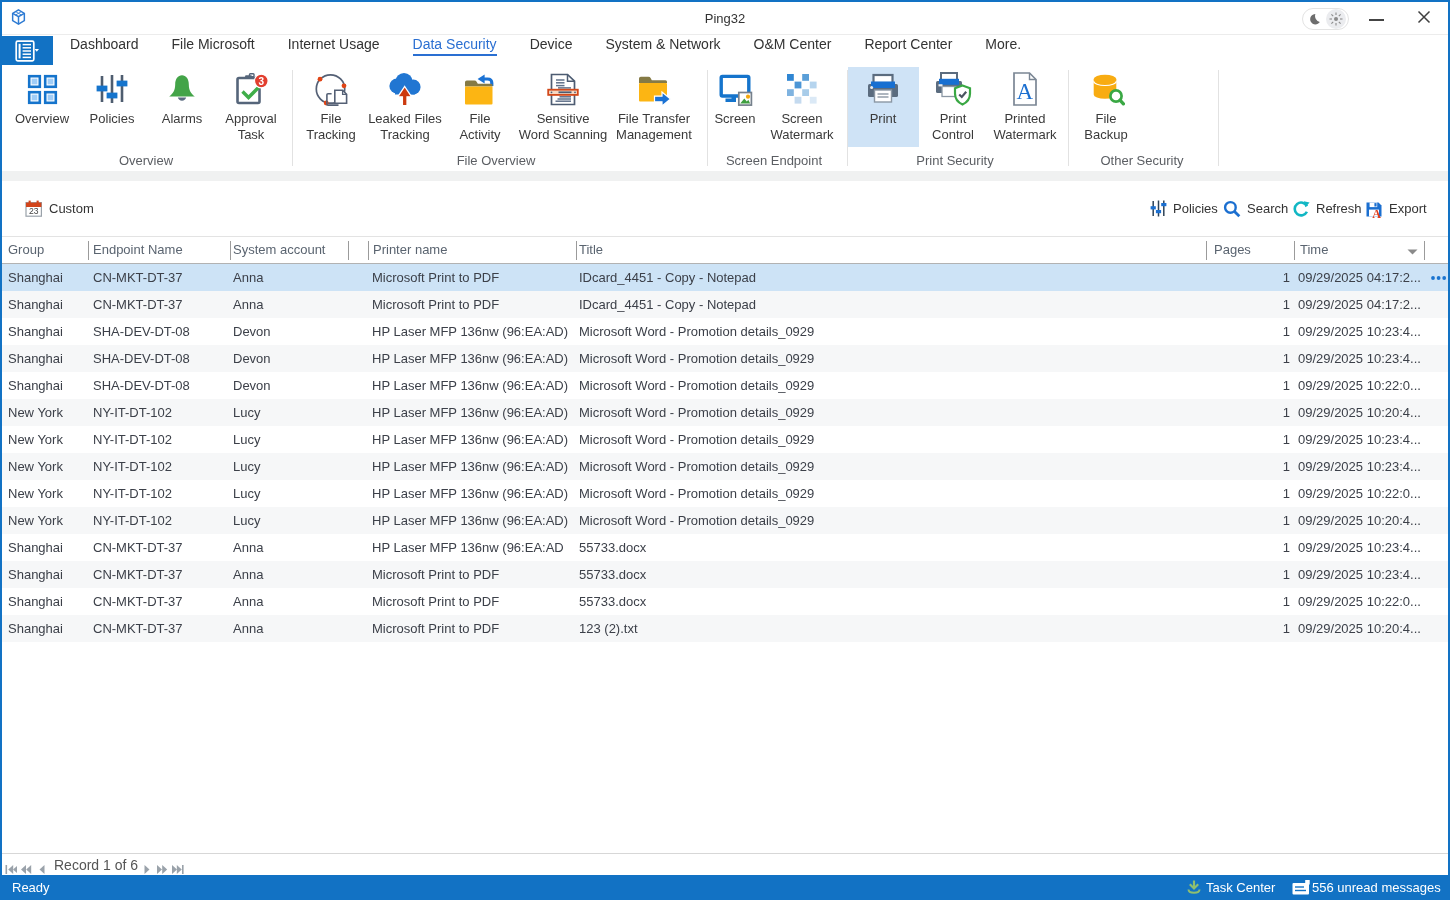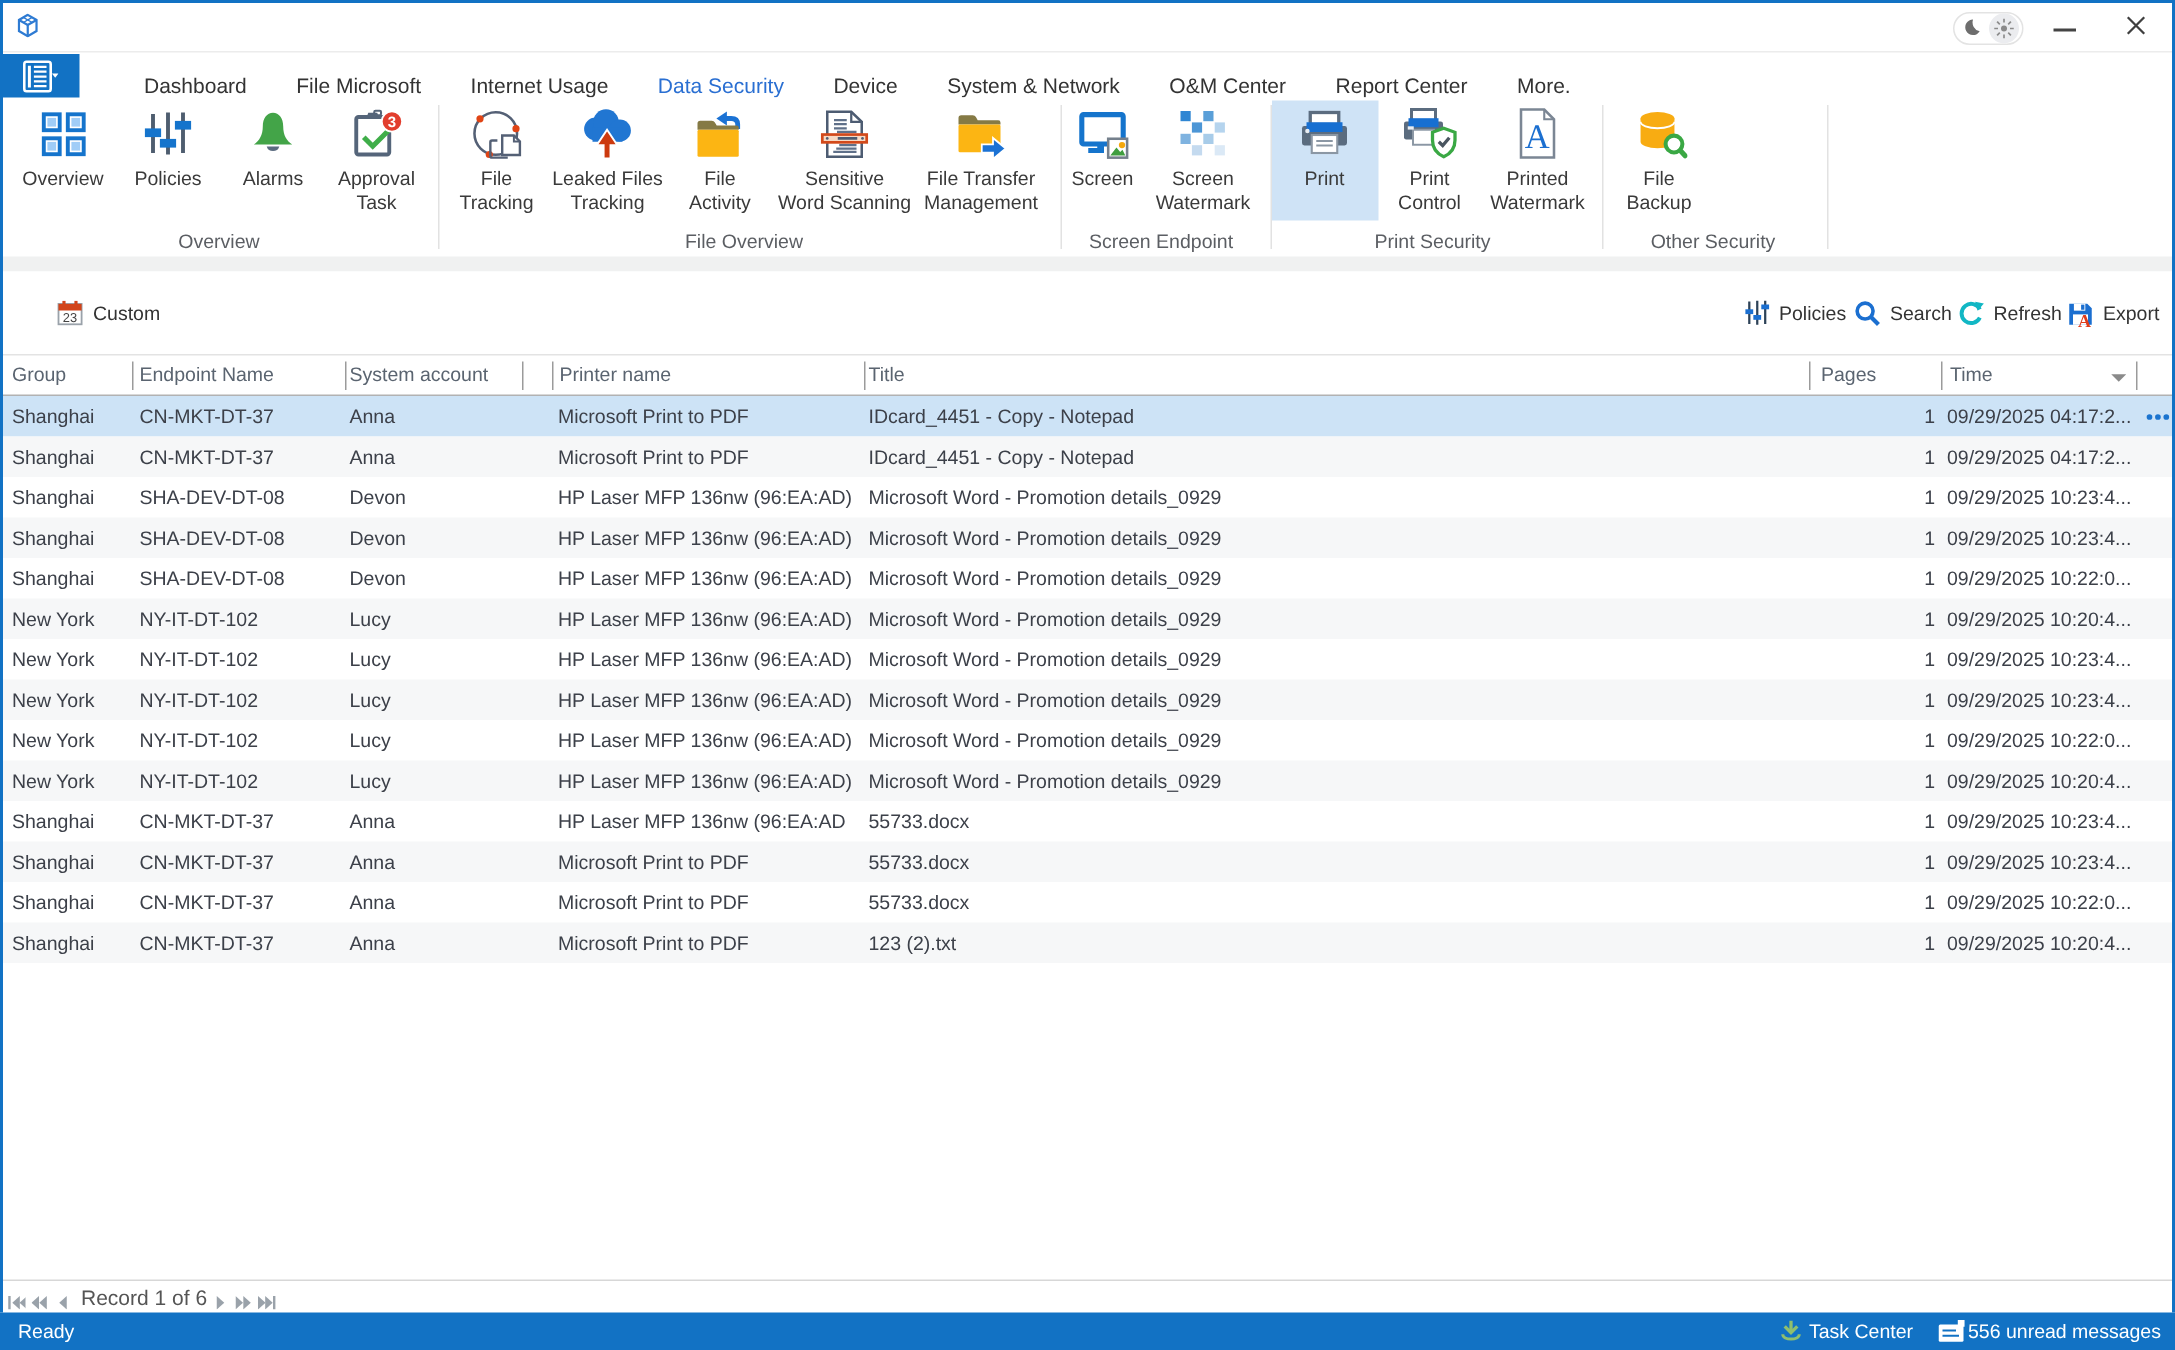--- a/index.html
+++ b/index.html
@@ -2,33 +2,33 @@
 <html><head><meta charset="utf-8">
 <style>
 * { margin:0; padding:0; box-sizing:border-box; }
 html,body { width:1450px; height:900px; }
 body { font-family:"Liberation Sans",sans-serif; overflow:hidden; background:#fff; position:relative; }
 .abs { position:absolute; }
 #btop { position:absolute; left:0; top:0; width:1450px; height:2px; background:#1272c4; z-index:50; }
 #bleft { position:absolute; left:0; top:0; width:2px; height:875px; background:#1272c4; z-index:50; }
 #bright { position:absolute; left:1448px; top:0; width:2px; height:875px; background:#1272c4; z-index:50; }
 #title { position:absolute; left:0; top:2px; width:1450px; height:33px; background:#fff; border-bottom:1px solid #ececec; }
-#tabs { position:absolute; left:0; top:36px; width:1450px; height:29px; background:#fff; display:flex; align-items:flex-end; gap:33px; padding-left:96px; }
+#tabs { position:absolute; left:0; top:36px; width:1450px; height:29px; background:#fff; display:flex; align-items:flex-start; gap:33px; padding-left:70px; }
 .tab { font-size:14px; color:#333; white-space:nowrap; position:relative; }
 .tab.sel { color:#2a6fd2; }
 .tab.sel::after { content:''; position:absolute; left:0; right:0; bottom:-4px; height:2px; background:#2a6fd2; }
 #menubtn { position:absolute; left:0; top:36px; width:53px; height:29px; background:#1272c4; display:flex; align-items:center; justify-content:center; z-index:60; }
 #ribbon { position:absolute; left:2px; top:65px; width:1446px; height:106px; background:#fff; }
 .ritem { position:absolute; top:5px; width:120px; text-align:center; }
 .ricon { height:37px; display:flex; align-items:center; justify-content:center; }
 .rlab { font-size:13px; color:#3a3a3a; line-height:16px; margin-top:4px; }
 .glab { top:88px; text-align:center; font-size:13px; color:#5b5e63; }
 #band { position:absolute; left:2px; top:171px; width:1446px; height:10px; background:#f0f1f1; }
 #toolbar { position:absolute; left:2px; top:181px; width:1446px; height:55px; background:#fff; }
-.tbtn { position:absolute; top:0; height:55px; display:flex; align-items:center; gap:6px; font-size:13px; color:#333;margin-left:13px; }
+.tbtn { position:absolute; top:0; height:55px; display:flex; align-items:center; gap:6px; font-size:13px; color:#333; }
 #ghead { position:absolute; left:2px; top:236px; width:1446px; height:28px; border-top:1px solid #e3e3e3; border-bottom:1px solid #b2b2b2; background:#fff; }
 .hc { position:absolute; top:0; line-height:26px; font-size:13px; color:#5a6470; white-space:nowrap; }
 .hsep { position:absolute; top:4px; width:1px; height:19px; background:#9b9b9b; }
 .row { position:absolute; left:2px; width:1446px; height:27px; }
 .c { position:absolute; top:0; line-height:27px; font-size:13px; color:#3c4049; white-space:nowrap; }
 #nav { position:absolute; left:2px; top:853px; width:1446px; height:22px; border-top:1px solid #d7d7d7; background:#fff; }
 .nv { position:absolute; top:6px; }
 #status { position:absolute; left:0; top:875px; width:1450px; height:25px; background:#1272c4; color:#fff; font-size:13px; z-index:55; }
 </style></head>
 <body>
@@ -37,20 +37,21 @@
 <div id="bright"></div>
 <div id="title">
   <span class="abs" style="left:11px;top:7px"><svg width="15" height="16" viewBox="0 0 24 26">
         <g fill="none" stroke="#2e7bd3" stroke-width="2.4">
           <path d="M12 1.5 L21.5 7 L21.5 19 L12 24.5 L2.5 19 L2.5 7 Z"></path>
           <path d="M2.5 7 L12 12.5 L21.5 7"></path>
           <path d="M12 12.5 L12 24.5"></path>
           <path d="M7.2 4.2 L16.8 9.8 M7.2 9.8 L16.8 4.2" stroke-width="1.4"></path>
         </g>
       </svg></span>
+  <span class="abs" style="left:0;width:1450px;text-align:center;top:9px;font-size:13px;color:#333">Ping32</span>
   <span class="abs" style="left:1302px;top:6px;width:47px;height:22px;border:1px solid #e3e3e3;border-radius:11px;background:#fff"></span>
   <span class="abs" style="left:1310px;top:10px"><svg width="13" height="13" viewBox="0 0 13 13">
         <path d="M9.8 8.9 A5.2 5.2 0 1 1 5.4 1 A6 6 0 0 0 9.8 8.9 Z" fill="#6d6d6d"></path>
       </svg></span>
   <span class="abs" style="left:1326px;top:7px;width:20px;height:20px;border-radius:50%;background:#ebecef"></span>
   <span class="abs" style="left:1329px;top:10px"><svg width="14" height="14" viewBox="0 0 14 14">
         <circle cx="7" cy="7" r="2" fill="#8a8a8a"></circle>
         <g stroke="#8a8a8a" stroke-width="1.1">
           <line x1="7" y1="0.5" x2="7" y2="3"></line>
           <line x1="7" y1="11" x2="7" y2="13.5"></line>

